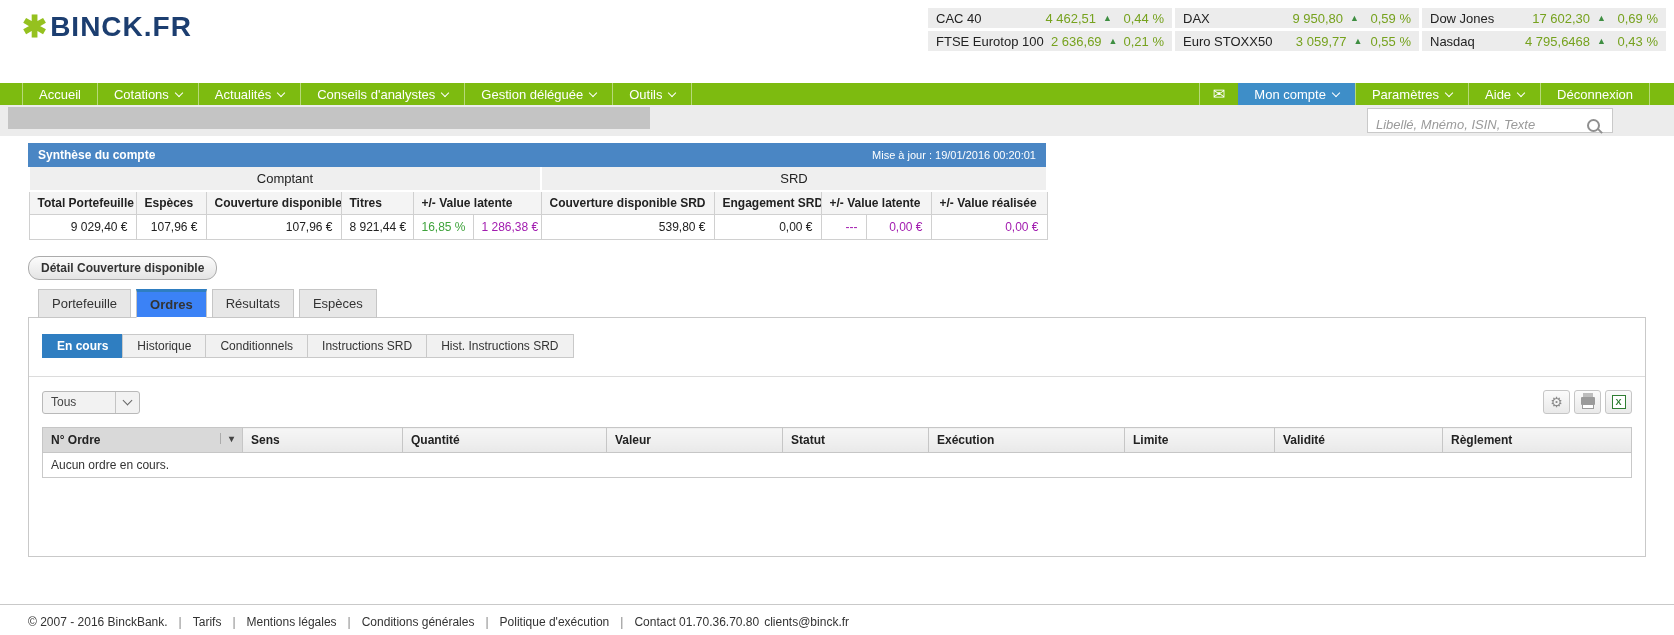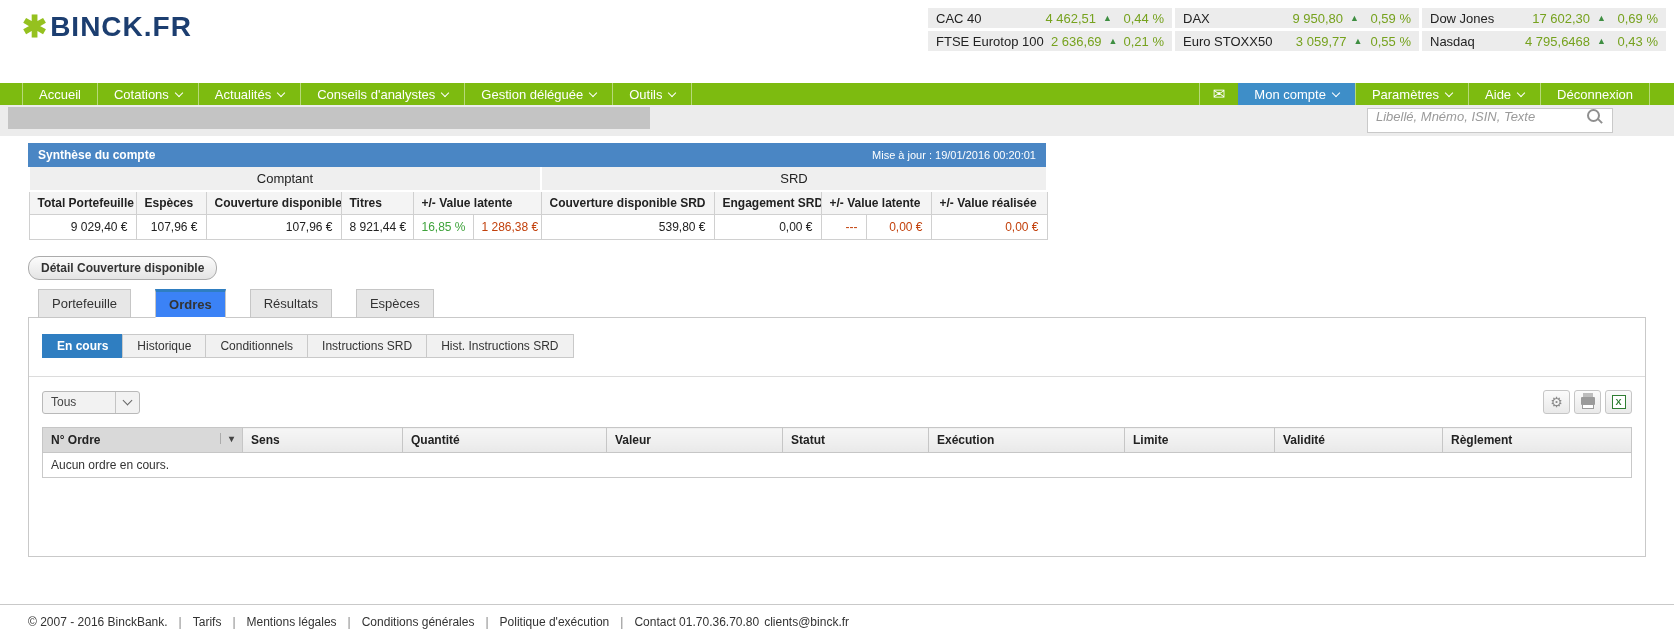--- a/index.html
+++ b/index.html
@@ -29,21 +29,21 @@
   .nav-left .nav-item:last-child,.nav-right .nav-item:last-child{border-right:1px solid rgba(255,255,255,.45);}
   .nav-item.active{background:#3E8EC8;height:28px;align-self:center;border-left:none;}
   .nav-mail{padding:0 13px;font-size:15px;}
   .chev-w{width:5px;height:5px;border-right:1.5px solid #fff;border-bottom:1.5px solid #fff;
           transform:rotate(45deg);margin-left:7px;margin-top:-3px;display:inline-block;}
 
   
   .substrip{position:relative;height:31px;background:#ECECEC;}
   .submenu-ph{position:absolute;left:8px;top:2px;width:642px;height:22px;background:#C4C4C4;}
   .searchbox{position:absolute;right:61px;top:3px;width:246px;height:25px;box-sizing:border-box;
-             background:#fff;border:1px solid #C9C9C9;display:flex;align-items:flex-start;}
+             background:#fff;border:1px solid #C9C9C9;display:flex;align-items:flex-end;}
   .searchbox input{flex:1;border:none;outline:none;background:transparent;font-family:"Liberation Sans",sans-serif;
                    font-size:13px;padding:0 8px;color:#555;}
   .searchbox input::placeholder{color:#9A9A9A;font-style:italic;}
   .mag{position:relative;width:9px;height:9px;border:2px solid #8f8f8f;border-radius:50%;
        margin-right:12px;flex:0 0 auto;cursor:pointer;}
   .mag::after{content:'';position:absolute;width:6px;height:2px;background:#8f8f8f;
               transform:rotate(45deg);right:-5px;bottom:-2px;}
 
   
   .summary-wrap{margin:7px 0 0 28px;width:1018px;}
@@ -52,30 +52,30 @@
   .sum-title{font-size:12px;font-weight:bold;}
   .sum-updated{font-size:11px;}
   table.sum{width:100%;border-collapse:collapse;font-size:12px;table-layout:fixed;}
   table.sum th,table.sum td{box-sizing:border-box;}
   .grp th{background:#EFEFEF;font-weight:normal;text-align:center;padding:4px;font-size:13px;
           border:2px solid #fff;border-top:none;}
   .hdr th{background:#F4F4F4;border:1px solid #D0D0D0;font-weight:bold;text-align:left;
           padding:4px 8px;color:#222;white-space:nowrap;overflow:hidden;}
   .dat td{background:#fff;border:1px solid #D0D0D0;text-align:right;padding:5px 8px;white-space:nowrap;}
   .pos{color:#3FA33C;}
-  .blu{color:#c2410c;}
+  .blu{color:#a21caf;}
   .ctr{text-align:center;}
 
   
   .detail-btn{display:inline-block;margin:16px 0 0 28px;padding:4px 12px;font-size:12px;font-weight:bold;
               color:#333;background:linear-gradient(#FCFCFC,#E4E4E4);border:1px solid #ABABAB;
               border-radius:11px;cursor:pointer;}
 
   
-  .tabs{display:flex;gap:24px;margin:9px 0 -1px 38px;position:relative;z-index:2;}
+  .tabs{display:flex;gap:5px;margin:9px 0 -1px 38px;position:relative;z-index:2;}
   .tab{box-sizing:border-box;height:29px;padding:0 13px;display:flex;align-items:center;
        background:#E7E7E7;border:1px solid #C6C6C6;font-size:13px;color:#333;cursor:pointer;}
   .tab.active{background:#3b82f6;border-top:3px solid #2F7EC1;border-bottom:1px solid #fff;font-weight:bold;}
 
   
   .panel{margin:0 28px;box-sizing:border-box;height:240px;border:1px solid #C9C9C9;background:#fff;position:relative;}
   .subtabs{display:flex;margin:16px 0 0 13px;}
   .subtab{box-sizing:border-box;height:24px;display:flex;align-items:center;padding:0 14px;
           background:#F1F1F1;border:1px solid #C9C9C9;margin-left:-1px;font-size:12px;color:#333;cursor:pointer;}
   .subtab:first-child{margin-left:0;}

